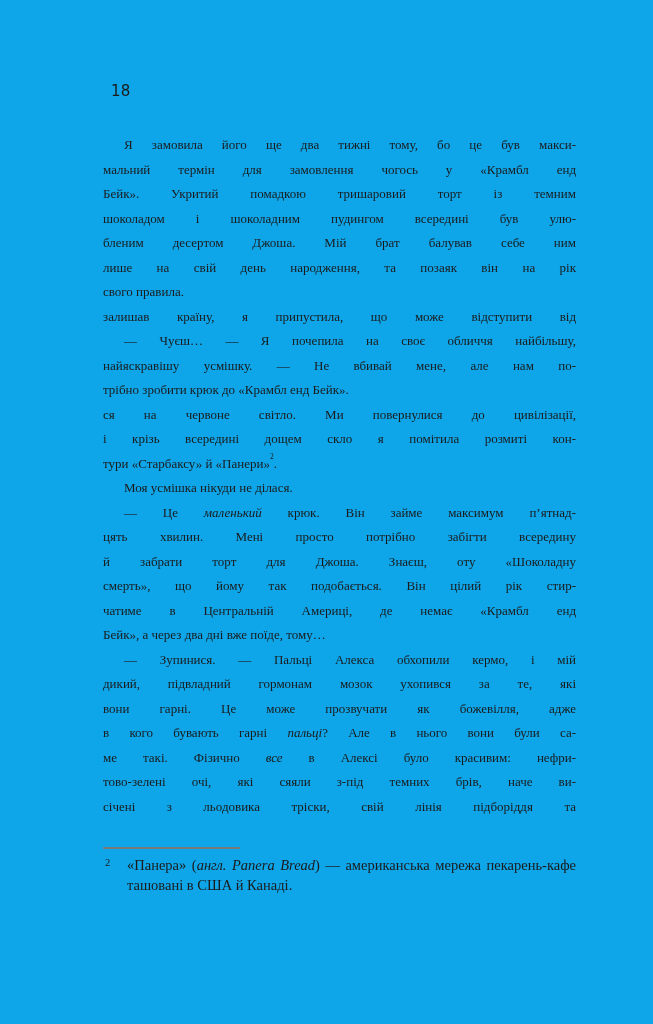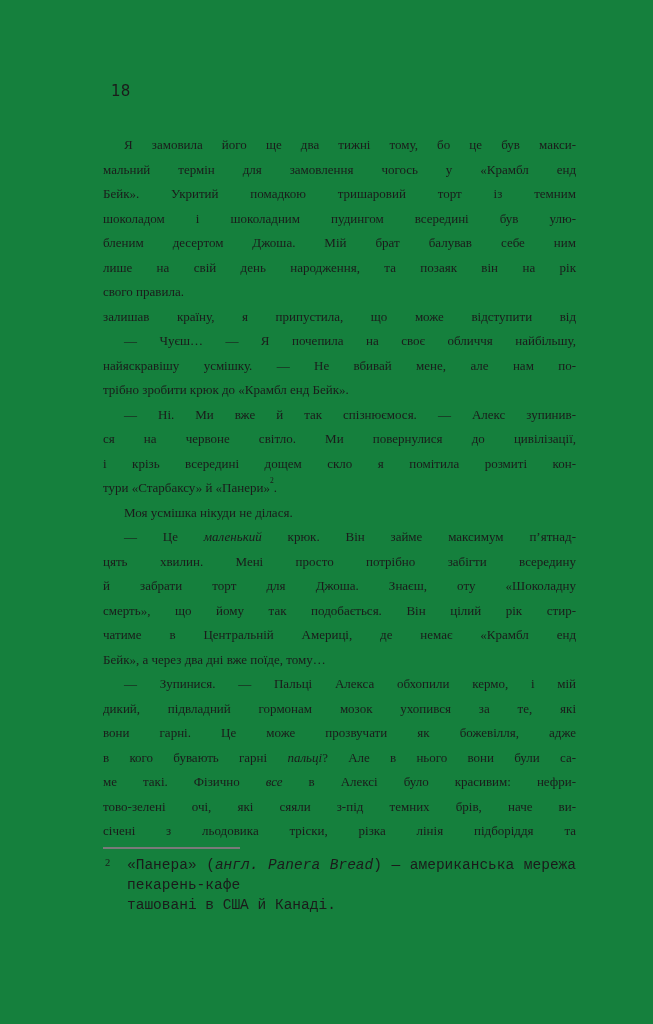--- a/index.html
+++ b/index.html
@@ -4,21 +4,21 @@
 <style>
   html, body {
     margin: 0;
     padding: 0;
     background: #ffffff;
   }
   .page {
     position: relative;
     width: 653px;
     height: 1024px;
-    background: #15803d;
+    background: #0ea5e9;
     overflow: hidden;
     font-family: "Liberation Serif", serif;
     color: #1b1b1b;
   }
   .pageno {
     position: absolute;
     left: 111px;
     top: 82px;
     font-family: "DejaVu Sans", sans-serif;
     font-size: 15px;
@@ -69,21 +69,20 @@
     top: 3px;
     font-size: 10.5px;
     line-height: 1;
   }
   .ftext { margin-left: 24px; }
   .fline {
     min-height: 20px;
     line-height: 20px;
     text-align: justify;
     text-align-last: justify;
-    font-family: Liberation Mono, monospace;
   }
   .fline.end { text-align-last: left; }
 </style>
 </head>
 <body>
 
 <div class="page">
   <div class="pageno">18</div>
 
   <div class="body-text">
@@ -91,38 +90,37 @@
       <div class="line"><span>мальний термін для замовлення чогось у «Крамбл енд</span></div>
       <div class="line"><span>Бейк». Укритий помадкою тришаровий торт із темним</span></div>
       <div class="line"><span>шоколадом і шоколадним пудингом всередині був улю-</span></div>
       <div class="line"><span>бленим десертом Джоша. Мій брат балував себе ним</span></div>
       <div class="line"><span>лише на свій день народження, та позаяк він на рік</span></div>
       <div class="line end"><span>свого правила.</span></div>
       <div class="line"><span>залишав країну, я припустила, що може відступити від</span></div>
       <div class="line indent"><span>— Чуєш… — Я почепила на своє обличчя найбільшу,</span></div>
       <div class="line"><span>найяскравішу усмішку. — Не вбивай мене, але нам по-</span></div>
       <div class="line end"><span>трібно зробити крюк до «Крамбл енд Бейк».</span></div>
-      <div class="line indent"><span>— Ні. Ми вже й так спізнюємося. — Алекс зупинив-</span></div>
       <div class="line"><span>ся на червоне світло. Ми повернулися до цивілізації,</span></div>
       <div class="line"><span>і крізь всередині дощем скло я помітила розмиті кон-</span></div>
       <div class="line end"><span>тури «Старбаксу» й «Панери»</span><sup class="sup">2</sup><span>.</span></div>
       <div class="line indent end"><span>Моя усмішка нікуди не ділася.</span></div>
       <div class="line indent"><span>— Це </span><span class="it">маленький</span><span> крюк. Він займе максимум п’ятнад-</span></div>
       <div class="line"><span>цять хвилин. Мені просто потрібно забігти всередину</span></div>
       <div class="line"><span>й забрати торт для Джоша. Знаєш, оту «Шоколадну</span></div>
       <div class="line"><span>смерть», що йому так подобається. Він цілий рік стир-</span></div>
       <div class="line"><span>чатиме в Центральній Америці, де немає «Крамбл енд</span></div>
       <div class="line end"><span>Бейк», а через два дні вже поїде, тому…</span></div>
       <div class="line indent"><span>— Зупинися. — Пальці Алекса обхопили кермо, і мій</span></div>
       <div class="line"><span>дикий, підвладний гормонам мозок ухопився за те, які</span></div>
       <div class="line"><span>вони гарні. Це може прозвучати як божевілля, адже</span></div>
       <div class="line"><span>в кого бувають гарні </span><span class="it">пальці</span><span>? Але в нього вони були са-</span></div>
       <div class="line"><span>ме такі. Фізично </span><span class="it">все</span><span> в Алексі було красивим: нефри-</span></div>
       <div class="line"><span>тово-зелені очі, які сяяли з-під темних брів, наче ви-</span></div>
-      <div class="line"><span>січені з льодовика тріски, різка лінія підборіддя та</span></div>
+      <div class="line"><span>січені з льодовика тріски, свій лінія підборіддя та</span></div>
     </div>
 
   <div class="footnote-rule"></div>
 
   <div class="footnote">
     <span class="fmarker">2</span>
     <div class="ftext">
         <div class="fline"><span>«Панера» (</span><span class="it">англ. Panera Bread</span><span>) — американська мережа пекарень-кафе</span></div>
         <div class="fline end"><span>ташовані в США й Канаді.</span></div>
       </div>

